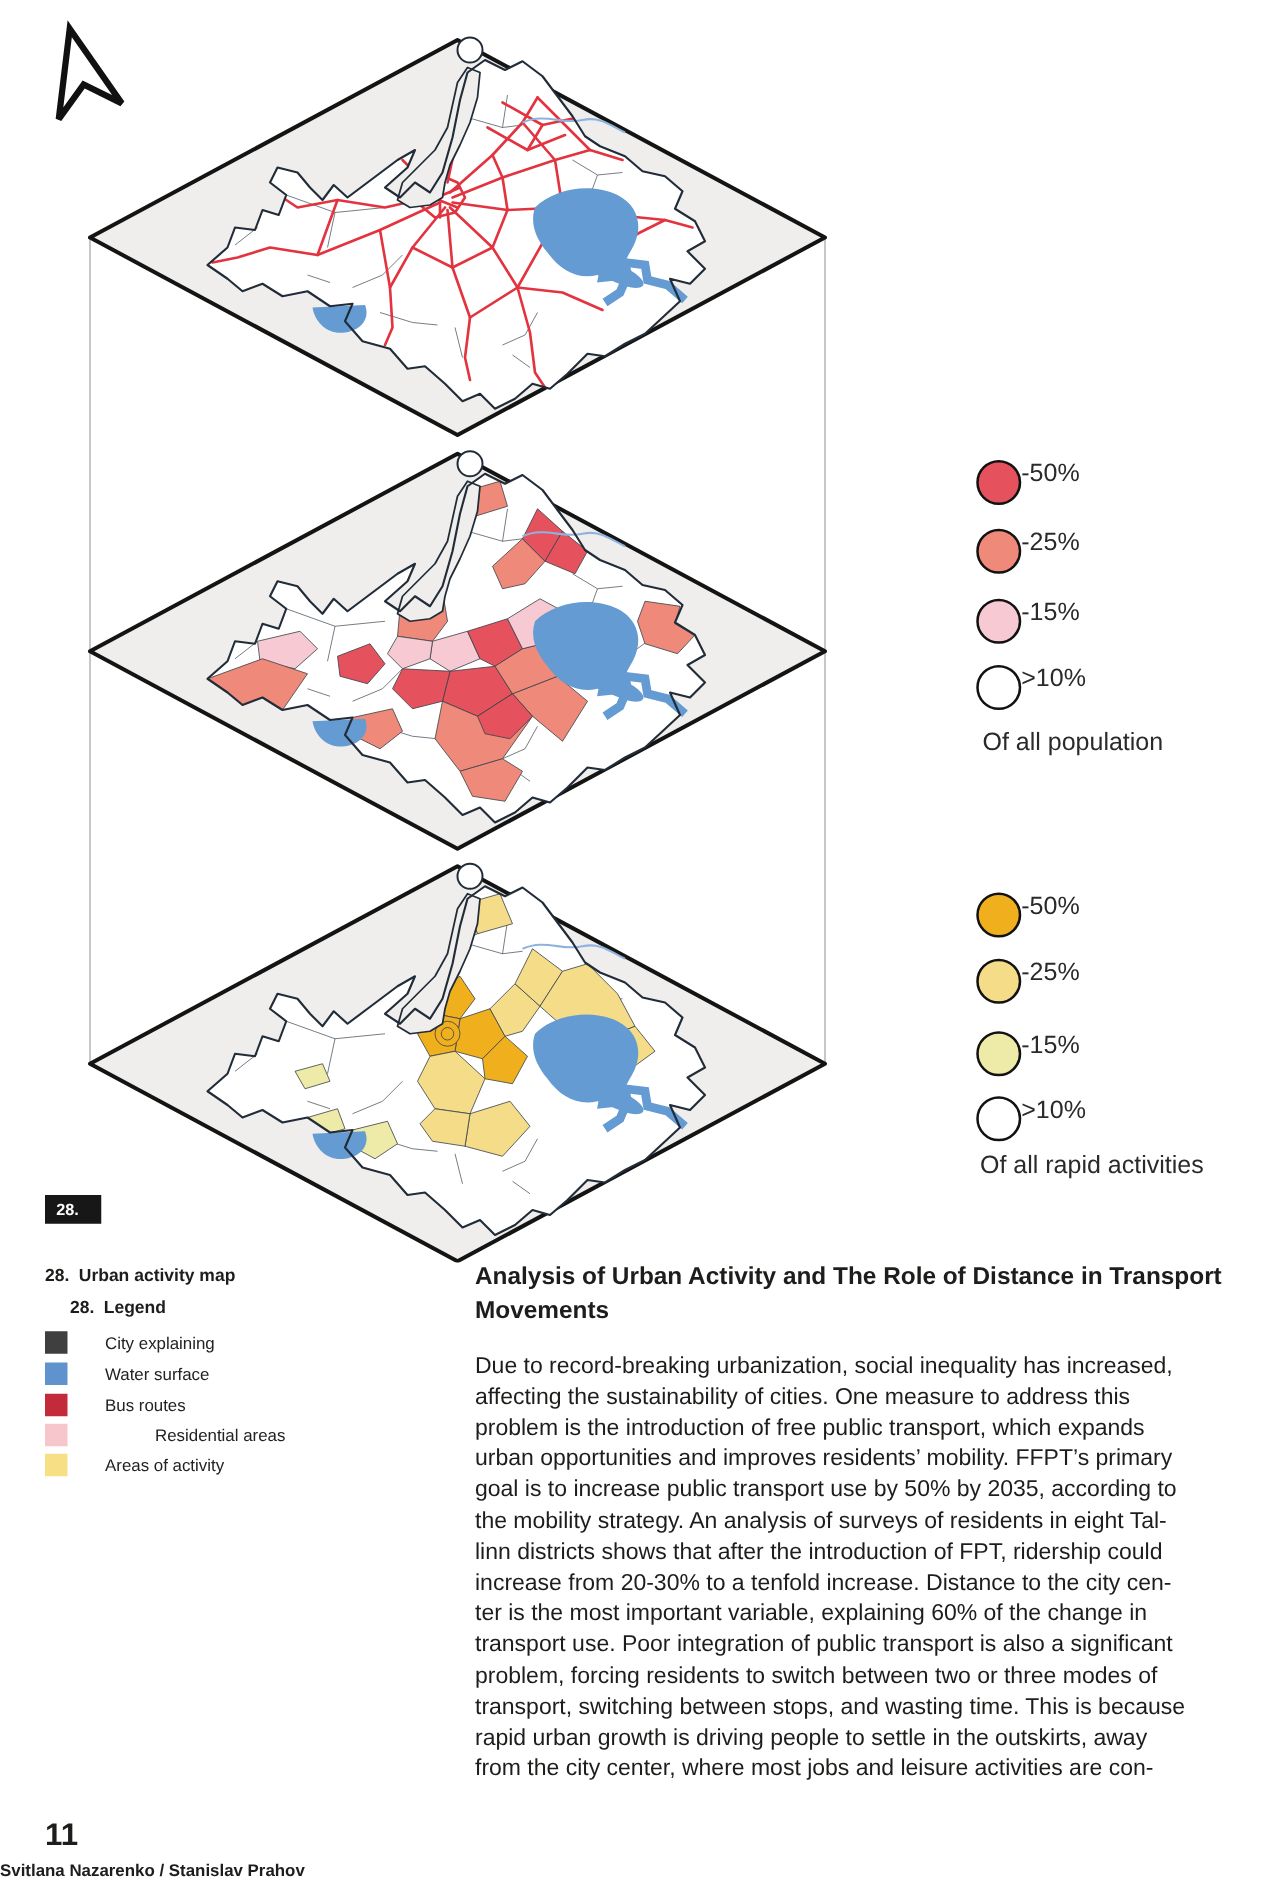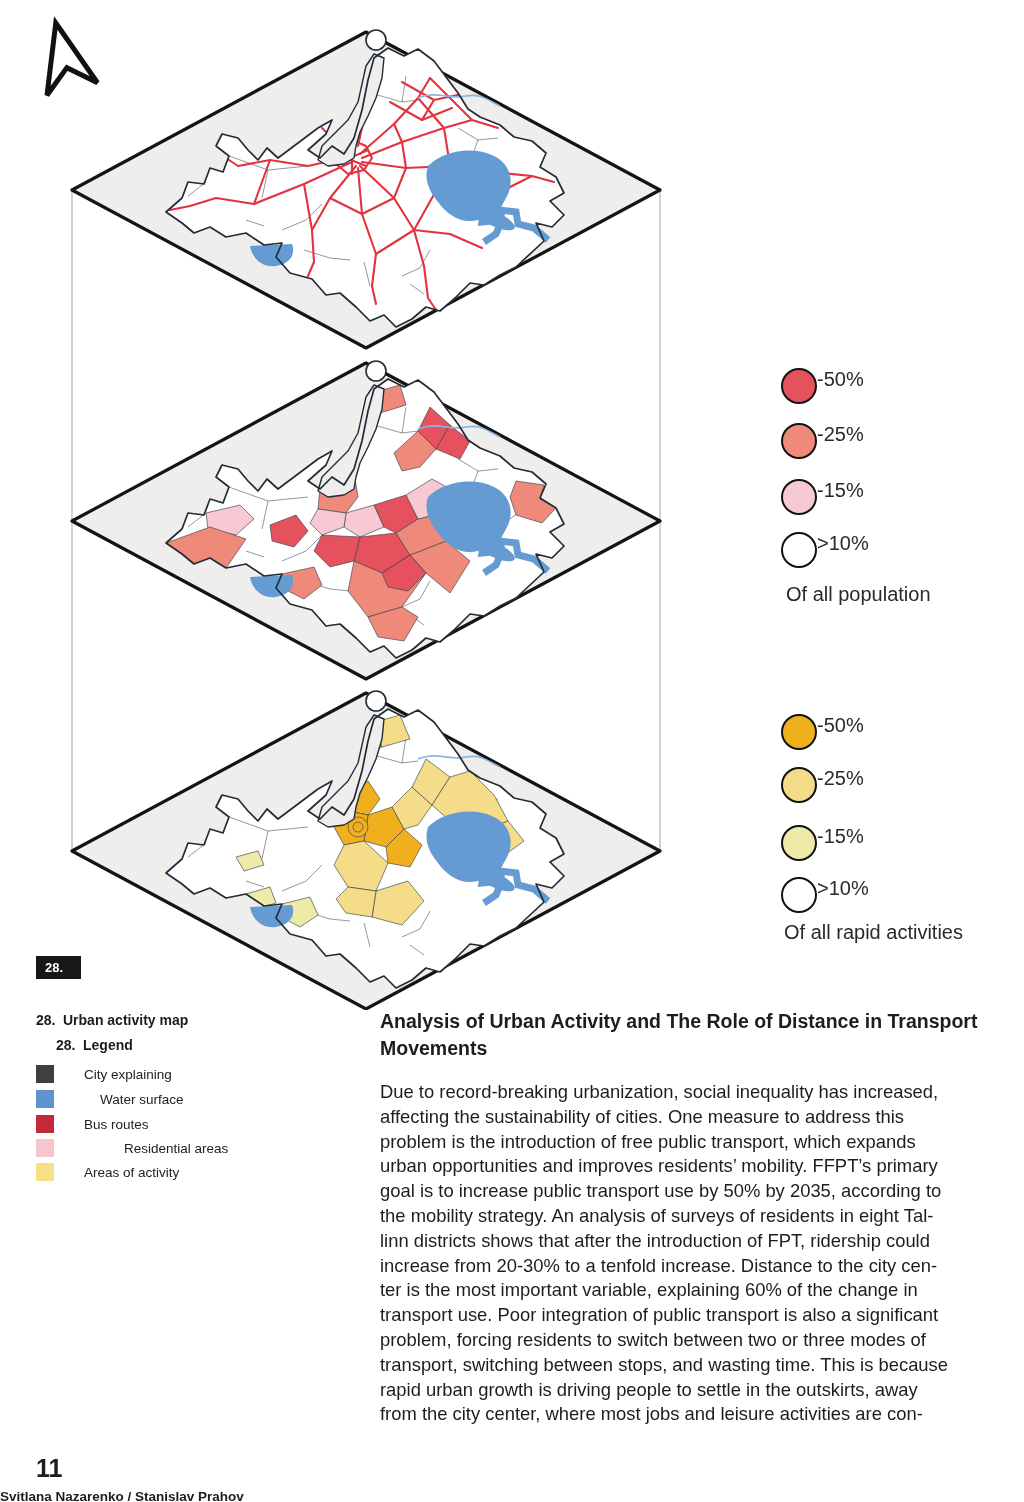--- a/index.html
+++ b/index.html
@@ -259,21 +259,21 @@
 </div>
 <div class="cap-row" style="top:1037px;margin-left:20px;">
   <span class="cap-num">28.</span><span>Legend</span>
 </div>
 
 <div>
   <div class="sw-row" style="top:1065px;">
     <div class="sw" style="background: rgb(63, 63, 63);"></div>
     <span class="sw-label">City explaining</span>
   </div>
-  <div class="sw-row" style="top:1090px;gap:16px;">
+  <div class="sw-row" style="top:1090px;">
     <div class="sw" style="background: rgb(94, 147, 206);"></div>
     <span class="sw-label">Water surface</span>
   </div>
   <div class="sw-row" style="top:1115px;">
     <div class="sw" style="background: rgb(195, 43, 58);"></div>
     <span class="sw-label">Bus routes</span>
   </div>
   <div class="sw-row" style="top:1139px;gap:40px;">
     <div class="sw" style="background: rgb(247, 198, 205);"></div>
     <span class="sw-label">Residential areas</span>

